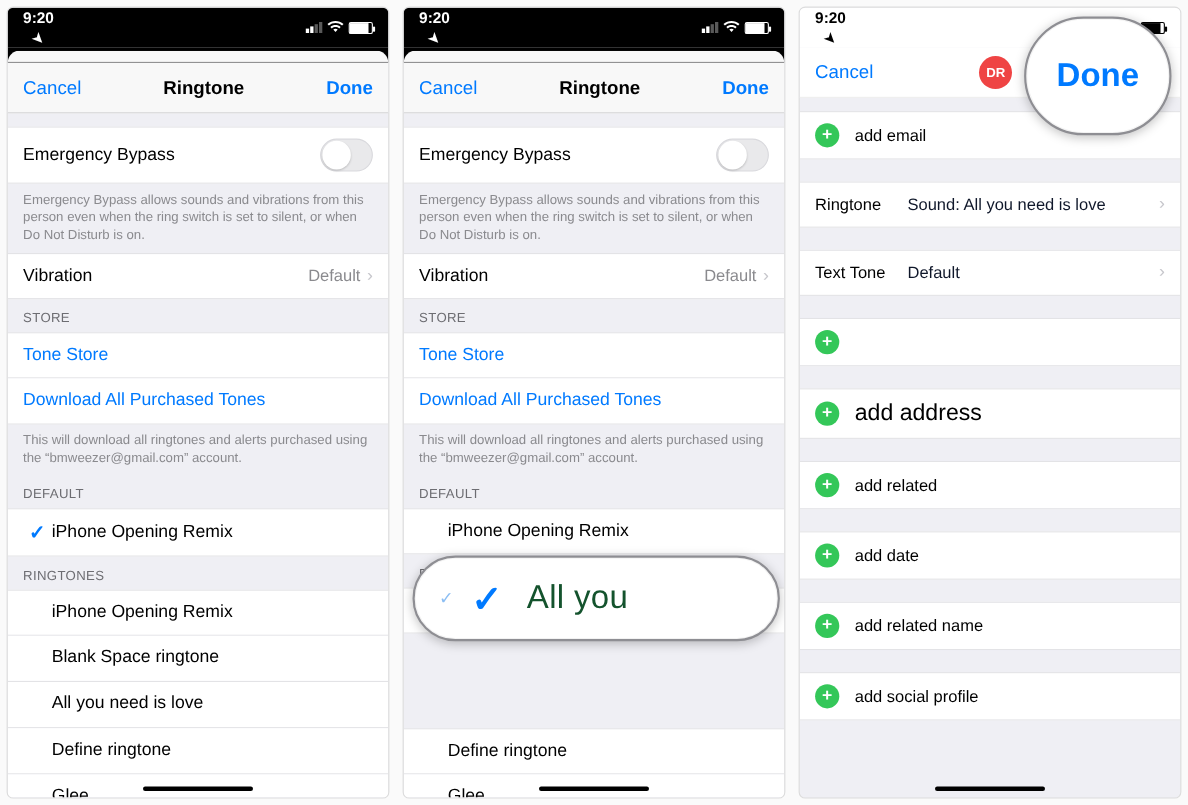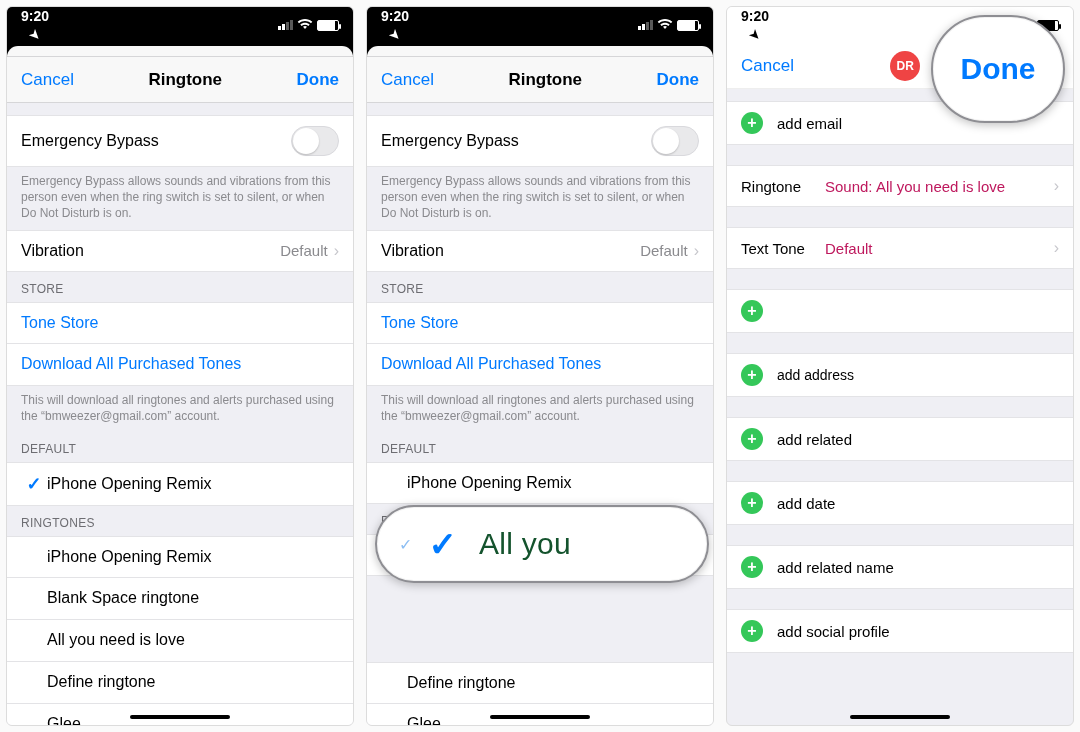--- a/index.html
+++ b/index.html
@@ -78,21 +78,21 @@
   .footer-label {
     font-size:12px; color:#8a8a8e; padding:6px 14px 8px; line-height:1.35;
   }
   .cell {
     background:#fff; min-height:42px; padding:10px 14px; border-bottom:1px solid #e3e3e6;
     display:flex; align-items:center; font-size:16px; color:#000; position:relative;
   }
   .cell.first { border-top:1px solid #e3e3e6; }
   .cell .label { flex:1; }
   .cell .value { color:#8a8a8e; font-size:15px; margin-right:4px;}
-  .cell .value.link { color:#be185d; }
+  .cell .value.link { color:#0f172a; }
   .chev { color:#c7c7cc; font-size:16px; margin-left:2px;}
   .link { color:#007aff; }
   .toggle {
     width:48px;height:30px;border-radius:15px;background:#e9e9eb;position:relative;border:1px solid #d9d9dd;
   }
   .toggle .knob{position:absolute;left:1px;top:1px;width:26px;height:26px;border-radius:50%;background:#fff;box-shadow:0 1px 2px rgba(0,0,0,.2);}
   .check-slot { width:26px; display:flex; justify-content:center; }
   .check { color:#007aff; font-size:18px; font-weight:700; }
   .indent .label { padding-left:26px; }
   .cell.indent { padding-left:14px; }
@@ -340,21 +340,21 @@
       <span class="chev">›</span>
     </div>
     <div id="s3-adds">
         <div class="group-gap"></div>
         <div class="cell first">
           <span class="add-icon">+</span>
         </div>
         <div class="group-gap"></div>
         <div class="cell first">
           <span class="add-icon">+</span>
-          <span class="label" style="font-size:14px">add address</span>
+          <span class="label" style="font-size:21px">add address</span>
         </div>
         <div class="group-gap"></div>
         <div class="cell first">
           <span class="add-icon">+</span>
           <span class="label" style="font-size:15px">add related</span>
         </div>
         <div class="group-gap"></div>
         <div class="cell first">
           <span class="add-icon">+</span>
           <span class="label" style="font-size:15px">add date</span>

